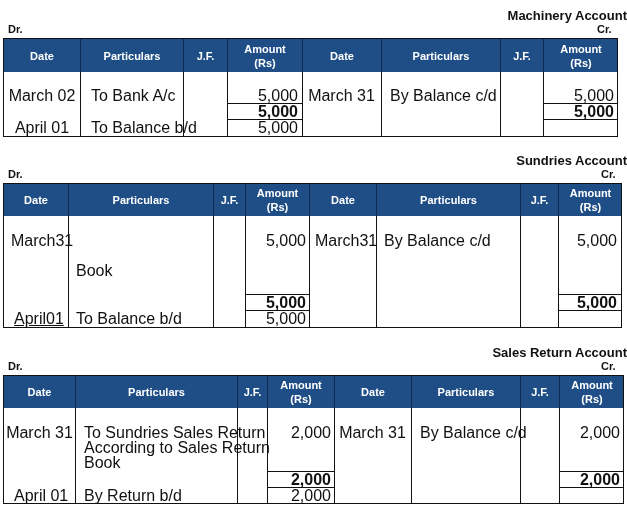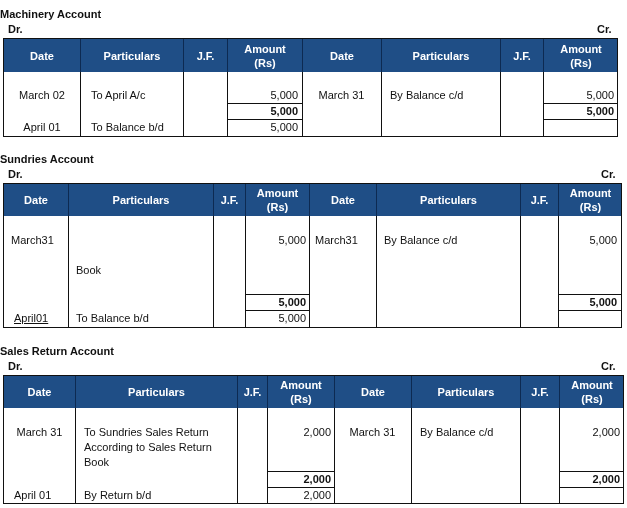--- a/index.html
+++ b/index.html
@@ -1,24 +1,24 @@
 <!DOCTYPE html>
 <html><head>
 <meta charset="utf-8">
 <style>
   html,body{margin:0;padding:0;background:#fff;}
   body{width:627px;height:508px;position:relative;overflow:hidden;font-family:"Liberation Sans",sans-serif;color:#111;font-size:11px;}
-  .title{position:absolute;left:0;width:627px;text-align:left;font-weight:bold;font-size:11px;}
+  .title{position:absolute;left:0;width:627px;text-align:right;font-weight:bold;font-size:13px;}
   .drcr{position:absolute;font-weight:bold;font-size:11px;}
   .tbl{position:absolute;border:1px solid #111;box-sizing:border-box;}
   .hdr{position:absolute;left:0;top:0;right:0;background:#1f4e86;}
   .hcell{position:absolute;top:0;color:#fff;font-weight:bold;font-size:11px;display:flex;align-items:center;justify-content:center;text-align:center;line-height:14px;box-sizing:border-box;border-right:1px solid #0d2a52;height:100%;}
   .vline{position:absolute;width:1px;background:#111;}
   .hline{position:absolute;height:1px;background:#111;}
-  .cell{position:absolute;font-size:11px;line-height:15px;white-space:nowrap;}
+  .cell{position:absolute;font-size:16px;line-height:15px;white-space:nowrap;}
   .c{text-align:center;}
   .r{text-align:right;}
   .b{font-weight:bold;}
 </style>
 </head>
 <body>
 
 <div>
   <div class="title" style="top:8px;">Machinery Account</div>
   <div class="drcr" style="left:8px;top:23px;">Dr.</div>
@@ -49,21 +49,21 @@
     <div class="vline" style="left:377px;top:33px;height:64px;"></div>
     <div class="vline" style="left:496px;top:33px;height:64px;"></div>
     <div class="vline" style="left:539px;top:33px;height:64px;"></div>
 
     <div class="hline" style="left:223px;width:76px;top:64px;"></div>
     <div class="hline" style="left:223px;width:76px;top:80px;"></div>
     <div class="hline" style="left:539px;width:75px;top:64px;"></div>
     <div class="hline" style="left:539px;width:75px;top:80px;"></div>
 
     <div class="cell c" style="left:0;width:76px;top:49px;">March 02</div>
-    <div class="cell" style="left:87px;top:49px;">To April A/c</div>
+    <div class="cell" style="left:87px;top:49px;">To Bank A/c</div>
     <div class="cell r" style="left:223px;width:71px;top:49px;">5,000</div>
     <div class="cell r b" style="left:223px;width:71px;top:65px;">5,000</div>
     <div class="cell c" style="left:0;width:76px;top:81px;">April 01</div>
     <div class="cell" style="left:87px;top:81px;">To Balance b/d</div>
     <div class="cell r" style="left:223px;width:71px;top:81px;">5,000</div>
 
     <div class="cell c" style="left:298px;width:79px;top:49px;">March 31</div>
     <div class="cell" style="left:386px;top:49px;">By Balance c/d</div>
     <div class="cell r" style="left:539px;width:71px;top:49px;">5,000</div>
     <div class="cell r b" style="left:539px;width:71px;top:65px;">5,000</div>

